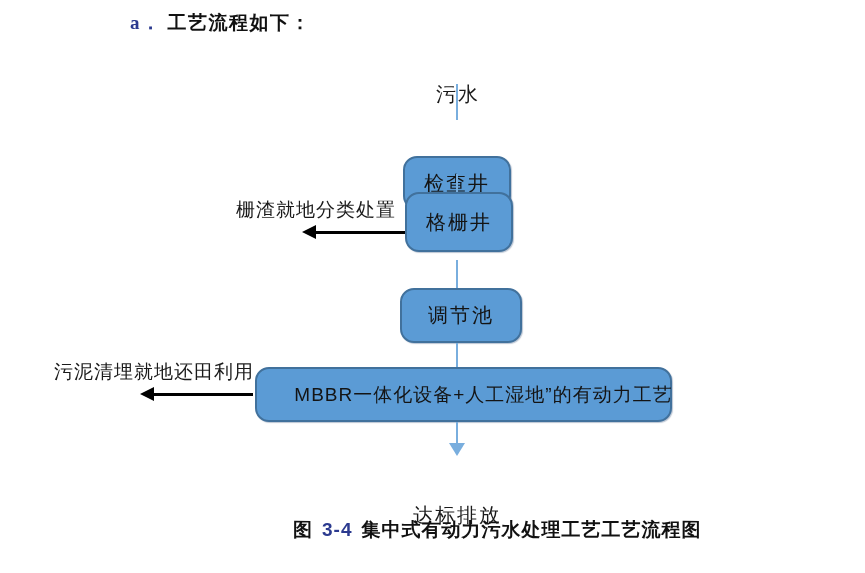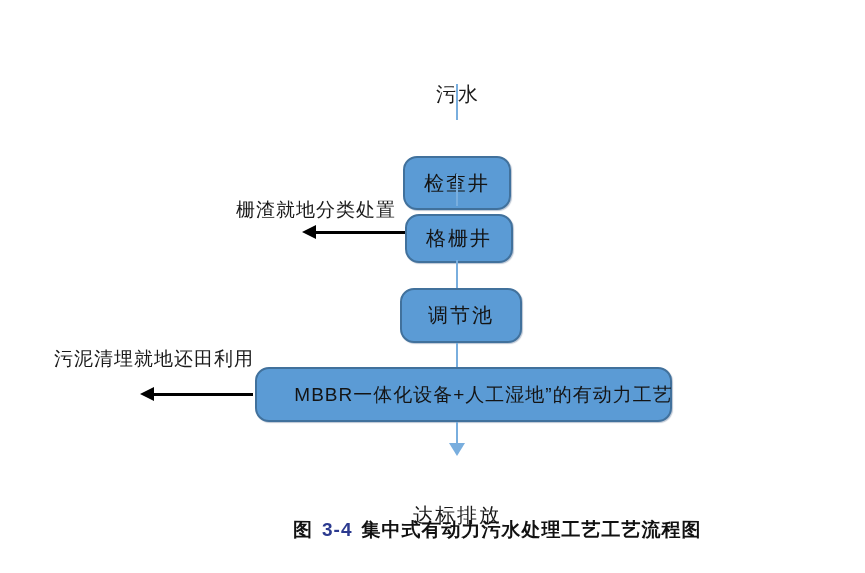--- a/index.html
+++ b/index.html
@@ -100,42 +100,45 @@
   .caption .fig-number {
     color: var(--number-color, #2B3A8F);
     margin: 0 9px 0 9px;
   }
 </style>
 </head>
 <body>
 
 <div id="canvas" style="--bg: #FFFFFF; --box-fill: #5B9BD5; --box-border: #41719C; --connector: #79AEDE; --arrow: #000000; --text: #1A1A1A; --number-color: #2B3A8F;">
 
+  <div class="doc-title">
+    <span class="prefix">a．</span><span>工艺流程如下：</span>
+  </div>
 
   <div class="flow-label" style="left:403px; top:57px; width:110px;">污水</div>
 
   <div class="vline" style="left:456px; top:84px; height:36px;"></div>
 
   <div class="box" style="left:403px; top:120px; width:108px; height:54px;margin-top:36px;">检查井</div>
 
   <div class="vline" style="left:456px; top:174px; height:32px;"></div>
 
   <div class="branch-label" style="left:236px; top:197px;">栅渣就地分类处置</div>
   <div class="h-shaft" style="left:315px; top:231px; width:91px;"></div>
   <div class="tri-left" style="left:302px; top:225px;"></div>
 
-  <div class="box" style="left:405px; top:214px; width:108px; height:49px;">格栅井</div>
+  <div class="box" style="left:405px; top:192px; width:108px; height:60px;">格栅井</div>
 
   <div class="vline" style="left:456px; top:260px; height:28px;"></div>
 
   <div class="box" style="left:400px; top:288px; width:122px; height:55px;">调节池</div>
 
   <div class="vline" style="left:456px; top:343px; height:24px;"></div>
 
-  <div class="branch-label" style="left:54px; top:346px;">污泥清埋就地还田利用</div>
+  <div class="branch-label" style="left:54px; top:359px;">污泥清埋就地还田利用</div>
   <div class="h-shaft" style="left:153px; top:393px; width:100px;"></div>
   <div class="tri-left" style="left:140px; top:387px;"></div>
 
   <div class="box wide" style="left:255px; top:367px; width:417px; height:55px;">MBBR一体化设备+人工湿地”的有动力工艺</div>
 
   <div class="vline" style="left:456px; top:422px; height:22px;"></div>
   <div class="tri-down" style="left:449px; top:443px;"></div>
 
   <div class="flow-label" style="left:399px; top:478px; width:116px;">达标排放</div>
 

